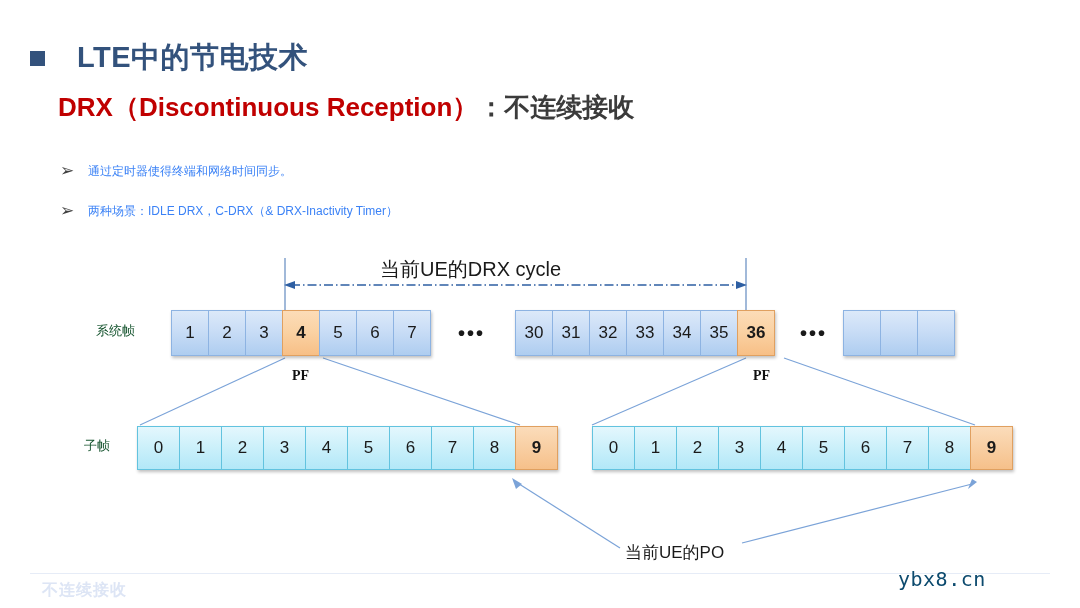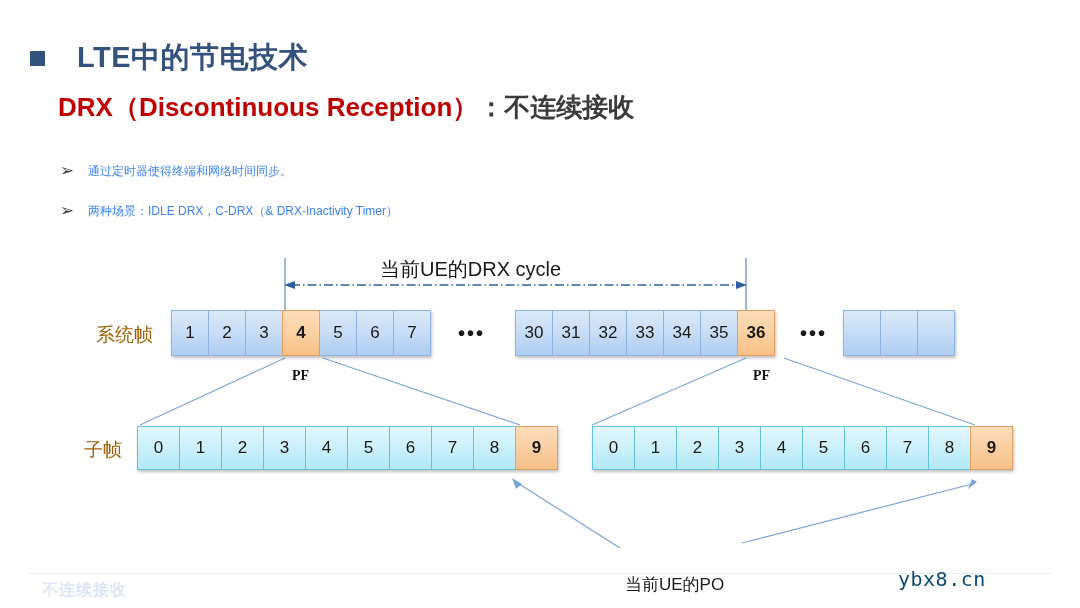--- a/index.html
+++ b/index.html
@@ -31,21 +31,21 @@
   .bullet-text{font-size:12px;color:#3b82f6;line-height:26px;white-space:nowrap;}
   .diagram-layer{position:absolute;left:0;top:0;width:1080px;height:608px;}
 
   .cycle-label{
     position:absolute;left:380px;top:256px;
     font-size:20px;color:#1a1a1a;white-space:nowrap;
   }
 
   
   .row-label{
-    position:absolute;font-size:19px;color:#a16207;white-space:nowrap;text-align:right;
+    position:absolute;font-size:13px;color:#14532d;white-space:nowrap;text-align:right;
   }
   .row-label.frames{left:96px;top:322px;}
   .row-label.subframes{left:84px;top:437px;}
 
   
   .cellgroup{position:absolute;display:flex;
     box-shadow:1px 2px 3px rgba(0,0,0,.25);}
   .cell{
     width:38px;height:46px;
     display:flex;align-items:center;justify-content:center;
@@ -77,21 +77,21 @@
     border-color:#e0a060;font-weight:bold;
   }
 
   .ellipsis{
     position:absolute;font-size:20px;color:#1a1a1a;letter-spacing:2px;
     font-weight:bold;
   }
 
   .pf-label{position:absolute;font-size:14px;font-weight:bold;color:#111;font-family:Liberation Serif, serif;}
 
-  .po-label{position:absolute;left:625px;top:541px;font-size:17px;color:#1a1a1a;white-space:nowrap;margin-top:32px;}
+  .po-label{position:absolute;left:625px;top:541px;font-size:17px;color:#1a1a1a;white-space:nowrap;}
 
   
   .footer-rule{position:absolute;left:30px;top:573px;width:1020px;height:1px;background:#e6ecf7;}
   .footer-mark{
     position:absolute;left:42px;top:580px;
     font-size:16px;font-weight:bold;color:#dde5f5;letter-spacing:1px;
   }
   .watermark{
     position:absolute;left:898px;top:567px;
     font-size:20px;color:#0c4a6e;font-family:"DejaVu Sans Mono","Liberation Mono",monospace;

